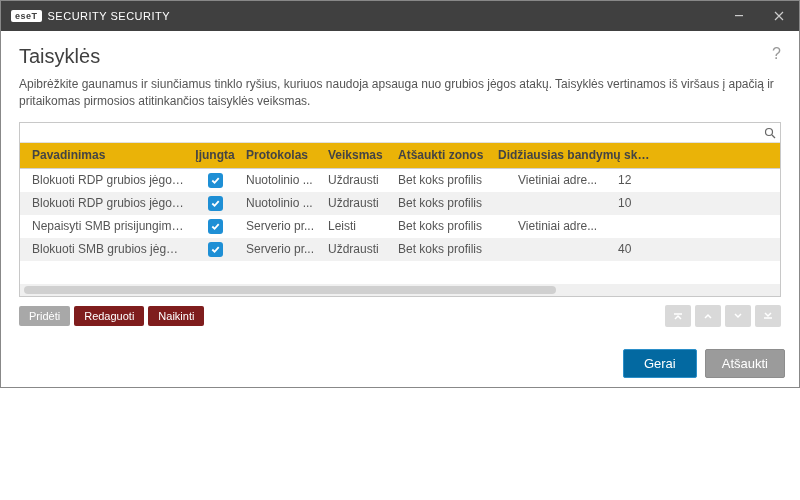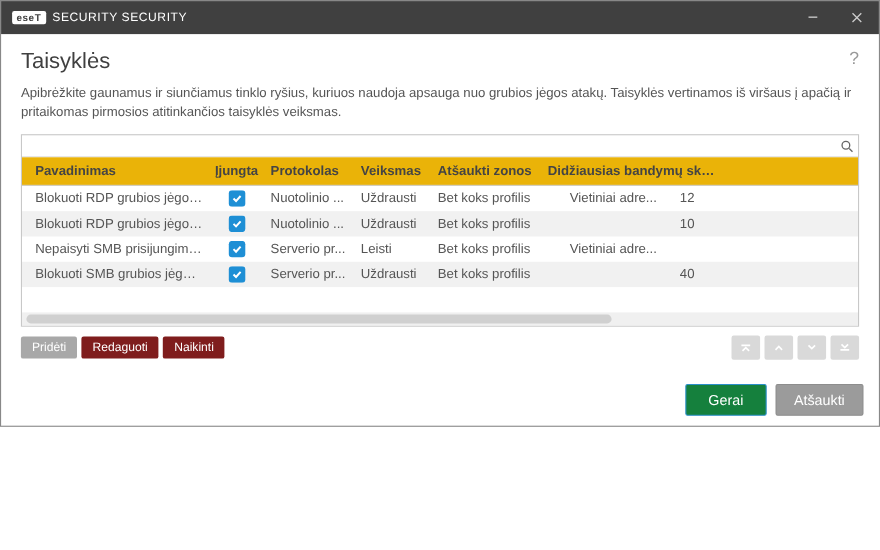--- a/index.html
+++ b/index.html
@@ -34,21 +34,21 @@
   .c-ju { width: 30px; text-align: right; }
   .checkbox { width: 15px; height: 15px; background: #1e8fd5; border-radius: 3px; display: inline-flex; align-items: center; justify-content: center; color: #fff; }
   .hscroll { height: 12px; background: #f0f0f0; display:flex; align-items:center; }
   .hthumb { height: 8px; background: #d0d0d0; border-radius: 4px; width: 70%; margin-left: 4px; }
   .toolbar-row { display: flex; align-items: center; margin-top: 8px; gap: 4px; }
   .btn-sm { background: #a8a8a8; color: #fff; border: none; padding: 4px 10px; font-size: 11px; border-radius: 2px; cursor: pointer; }
   .btn-sm.disabled { background: #7f1d1d; color: #fff; cursor: default; }
   .toolbar-spacer { flex: 1; }
   .nav-btn { width: 26px; height: 22px; background: #d9d9d9; display:flex; align-items:center; justify-content:center; border-radius:2px; cursor:pointer; color:#fff; }
   .footer { height: 48px; border-top: 0; display: flex; align-items: center; justify-content: flex-end; padding: 0 14px; gap: 8px; }
-  .btn-primary { background: #15803d; color: #fff; border: 1px solid #2b8fc9; padding: 6px 20px; font-size: 13px; border-radius: 2px; cursor: pointer; }
+  .btn-primary { background: #0369a1; color: #fff; border: 1px solid #2b8fc9; padding: 6px 20px; font-size: 13px; border-radius: 2px; cursor: pointer; }
   .btn-secondary { background: #9b9b9b; color: #fff; border: 1px solid #8d8d8d; padding: 6px 16px; font-size: 13px; border-radius: 2px; cursor: pointer; }
   svg { display: block; }
 </style>
 </head>
 <body>
 
 <div class="window">
   <div class="titlebar">
     <div class="brand">
       <span class="brand-badge">eseT</span>

